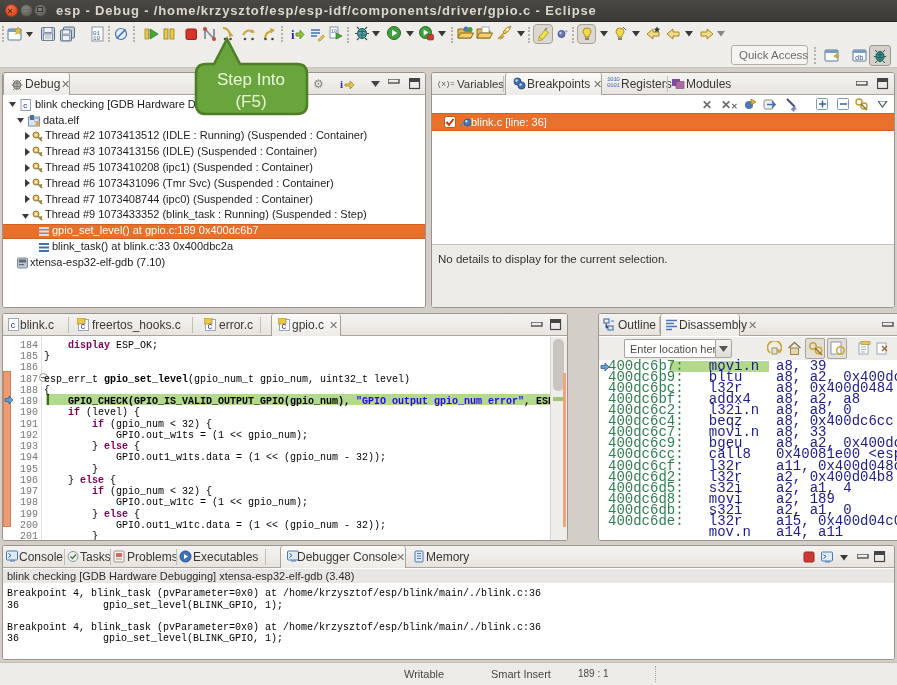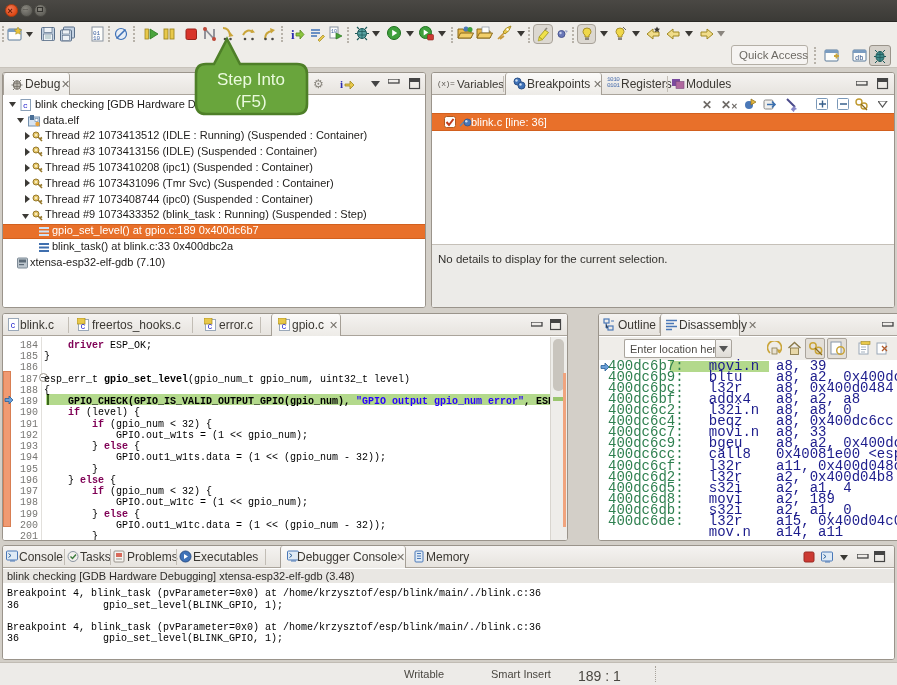--- a/index.html
+++ b/index.html
@@ -18,20 +18,21 @@
 </head>
 <body>
 
 <div class="abs" style="left:0;top:0;width:897px;height:22px;background:linear-gradient(#4a4844,#3b3a36);border-bottom:1px solid #2a2925;">
   <div class="abs" style="left:5px;top:4px;width:13px;height:13px;border-radius:50%;background:radial-gradient(circle at 40% 35%,#f07b5a,#dd4814 70%);border:1px solid #b23d11;"></div>
   <div class="abs" style="left:7.5px;top:6px;color:#5e1d07;font-size:9px;font-weight:bold;">×</div>
   <div class="abs" style="left:20px;top:4px;width:13px;height:13px;border-radius:50%;background:radial-gradient(circle at 40% 35%,#8a8880,#61605a 70%);border:1px solid #4a4943;"></div>
   <div class="abs" style="left:23px;top:1px;color:#34332f;font-size:9px;font-weight:bold;">_</div>
   <div class="abs" style="left:33.5px;top:4px;width:13px;height:13px;border-radius:50%;background:radial-gradient(circle at 40% 35%,#8a8880,#61605a 70%);border:1px solid #4a4943;"></div>
   <div class="abs" style="left:37px;top:6.5px;width:6px;height:5px;border:1px solid #34332f;"></div>
+  <div class="abs" style="left:56px;top:3px;color:#dbd7ce;font-size:13px;letter-spacing:0.85px;font-weight:bold;white-space:nowrap;">esp - Debug - /home/krzysztof/esp/esp-idf/components/driver/gpio.c - Eclipse</div>
 </div>
 
 <div class="abs" id="toolbar" style="left:0;top:22px;width:897px;height:46px;background:#efede9;border-bottom:1px solid #c8c3bb;">
   <div class="abs" style="left:2px;top:4px;height:16px;border-left:2px dotted #b8b3aa;"></div>
 
   <div class="abs" style="left:7px;top:4px;">
       <svg width="17" height="17">
         <rect x="1" y="3" width="13" height="11" rx="1" fill="#fdfdfb" stroke="#5a7a9a"></rect>
         <rect x="1" y="3" width="13" height="3" fill="#7a9cc0"></rect>
         <path d="M11,1 l1.2,2.4 2.6,0.4 -1.9,1.8 0.45,2.6 -2.35,-1.2 -2.35,1.2 0.45,-2.6 -1.9,-1.8 2.6,-0.4 z" fill="#e8c33c" stroke="#a08820" stroke-width="0.5"></path>
@@ -701,21 +702,21 @@
 193
 194
 195
 196
 197
 198
 199
 200
 201</pre>
 
-    <pre class="mono" id="code" style="position:absolute;left:41px;top:2.8px;font-size:10px;line-height:11.25px;color:#000;">    <b style="color:#7f0055">driver</b> ESP_OK;
+    <pre class="mono" id="code" style="position:absolute;left:41px;top:2.8px;font-size:10px;line-height:11.25px;color:#000;">    <b style="color:#7f0055">display</b> ESP_OK;
 }
 
 esp_err_t <b>gpio_set_level</b>(gpio_num_t gpio_num, uint32_t level)
 {
 <b>    GPIO_CHECK(GPIO_IS_VALID_OUTPUT_GPIO(gpio_num), <span style="color:#2a00ff">"GPIO output gpio_num error"</span>, ESP_</b>
     <b style="color:#7f0055">if</b> (level) {
         <b style="color:#7f0055">if</b> (gpio_num &lt; 32) {
             GPIO.out_w1ts = (1 &lt;&lt; gpio_num);
         } <b style="color:#7f0055">else</b> {
             GPIO.out1_w1ts.data = (1 &lt;&lt; (gpio_num - 32));
@@ -959,21 +960,21 @@
 36              gpio_set_level(BLINK_GPIO, 1);
 
 Breakpoint 4, blink_task (pvParameter=0x0) at /home/krzysztof/esp/blink/main/./blink.c:36
 36              gpio_set_level(BLINK_GPIO, 1);</pre>
   </div>
 </div>
 
 <div class="abs" style="left:0;top:662px;width:897px;height:23px;background:#edebe8;border-top:1px solid #c1bcb4;">
   <div class="abs" style="left:404px;top:5px;font-size:11px;color:#4a4741;">Writable</div>
   <div class="abs" style="left:491px;top:5px;font-size:11px;color:#4a4741;">Smart Insert</div>
-  <div class="abs" style="left:578px;top:5px;font-size:14px;color:#4a4741;">189 : 1</div>
+  <div class="abs" style="left:578px;top:5px;font-size:10px;color:#4a4741;">189 : 1</div>
   <div class="abs" style="left:655px;top:3px;height:16px;border-left:1px dotted #a8a39b;"></div>
 </div>
 
 <div class="abs" style="left:193px;top:36px;width:120px;height:82px;z-index:50;">
   <svg width="120" height="82" viewBox="0 0 120 82">
     <path d="M3,38 q0,-10 10,-10 L21,28 L34,3 L47,28 L104,28 q10,0 10,10 L114,68 q0,10 -10,10 L13,78 q-10,0 -10,-10 Z" fill="#69a53c" stroke="#4e7f28" stroke-width="2.6"></path>
     <text x="58" y="49" text-anchor="middle" font-size="17" fill="#eafadd" font-family="Liberation Sans, sans-serif">Step Into</text>
     <text x="58" y="71" text-anchor="middle" font-size="17" fill="#eafadd" font-family="Liberation Sans, sans-serif">(F5)</text>
   </svg>
 </div>

